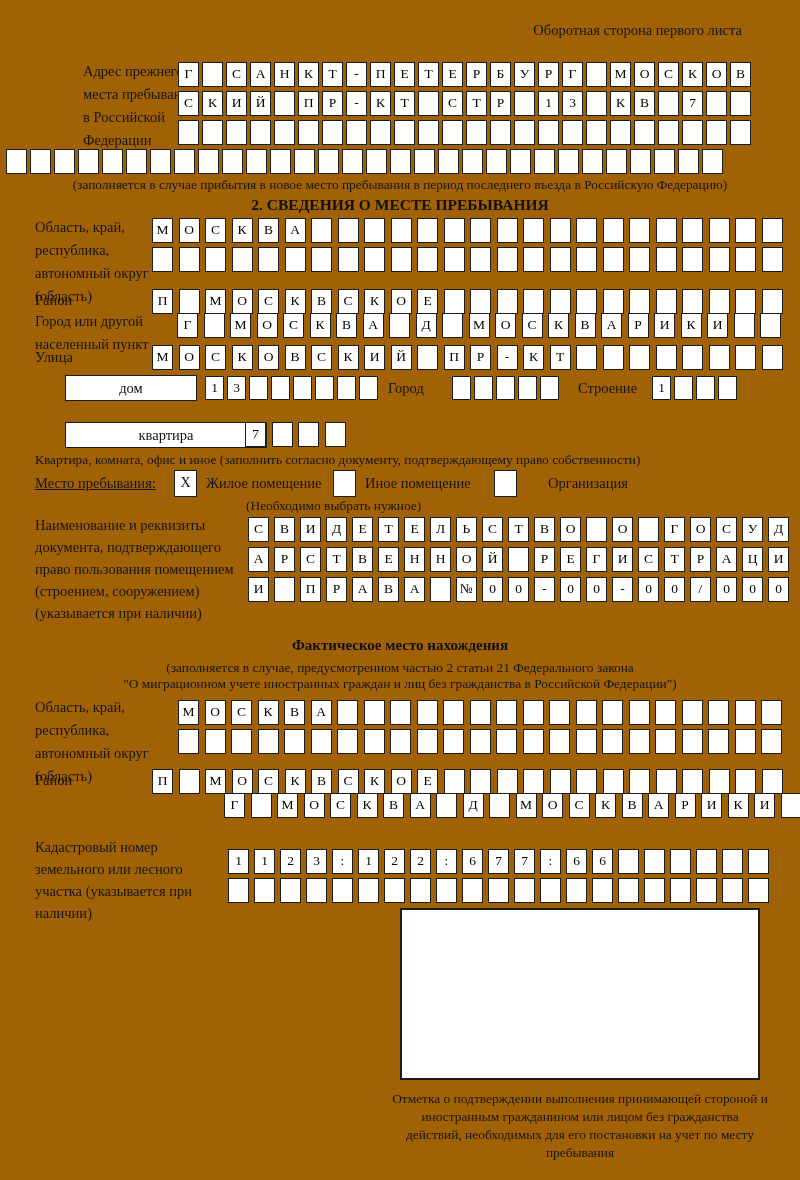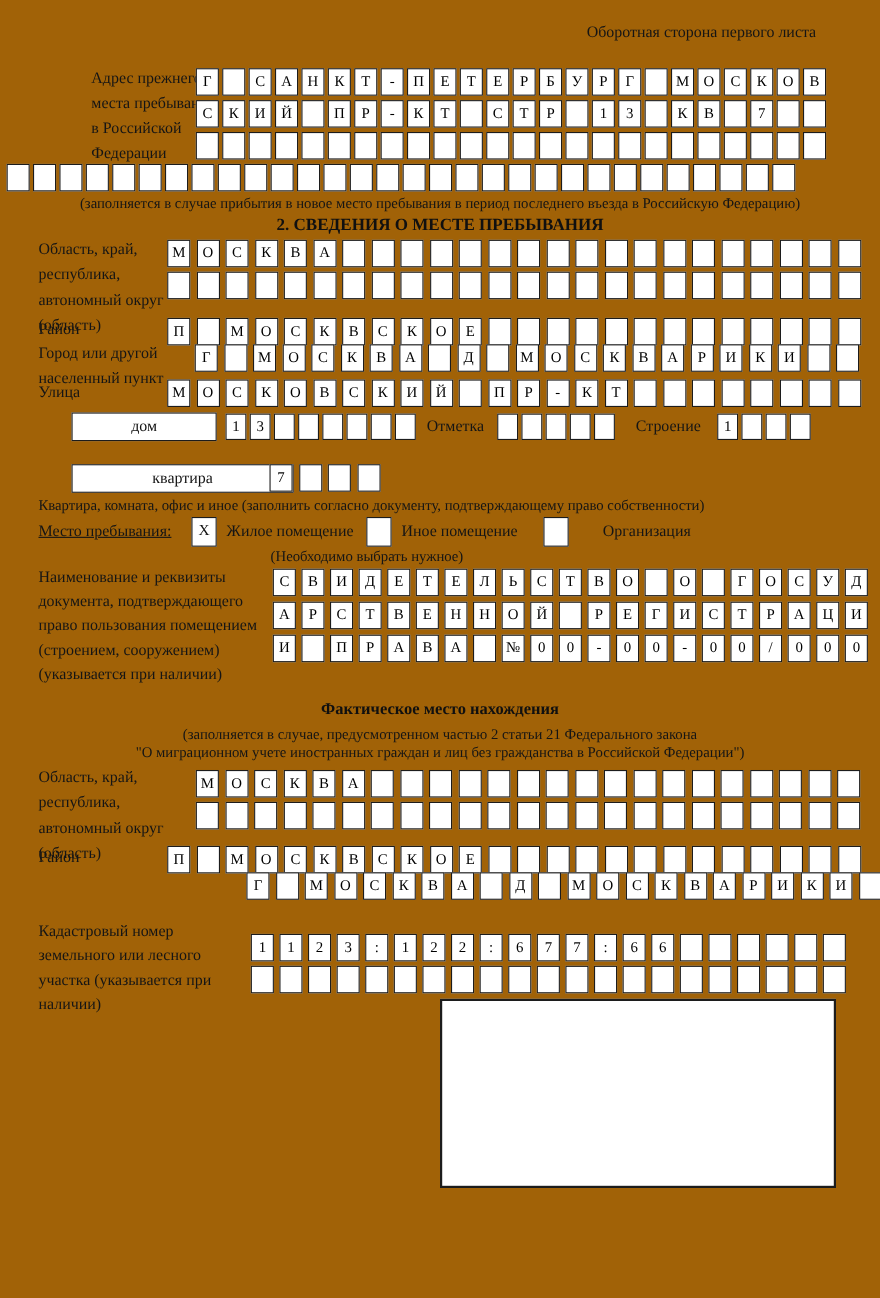--- a/index.html
+++ b/index.html
@@ -299,21 +299,21 @@
   <div class="abs cells gap-d" style="left:205px;top:376px;">
       <span class="cell small">1</span>
       <span class="cell small">3</span>
       <span class="cell small"></span>
       <span class="cell small"></span>
       <span class="cell small"></span>
       <span class="cell small"></span>
       <span class="cell small"></span>
       <span class="cell small"></span>
     </div>
-  <div class="abs label" style="left:388px;top:377px;">Отметка</div>
+  <div class="abs label" style="left:388px;top:377px;">Город</div>
   <div class="abs cells gap-d" style="left:452px;top:376px;">
       <span class="cell small"></span>
       <span class="cell small"></span>
       <span class="cell small"></span>
       <span class="cell small"></span>
       <span class="cell small"></span>
     </div>
   <div class="abs label" style="left:578px;top:377px;">Строение</div>
   <div class="abs cells gap-d" style="left:652px;top:376px;">
       <span class="cell small">1</span>
@@ -562,14 +562,15 @@
       <span class="cell"></span>
       <span class="cell"></span>
       <span class="cell"></span>
       <span class="cell"></span>
       <span class="cell"></span>
       <span class="cell"></span>
       <span class="cell"></span>
     </div>
 
   <div class="abs stampbox" style="left:400px;top:908px;width:360px;height:172px;"></div>
+  <div class="abs caption" style="left:392px;top:1090px;width:376px;">Отметка о подтверждении выполнения принимающей стороной и иностранным гражданином или лицом без гражданства действий, необходимых для его постановки на учет по месту пребывания</div>
 
 </div>
 
 </body></html>

